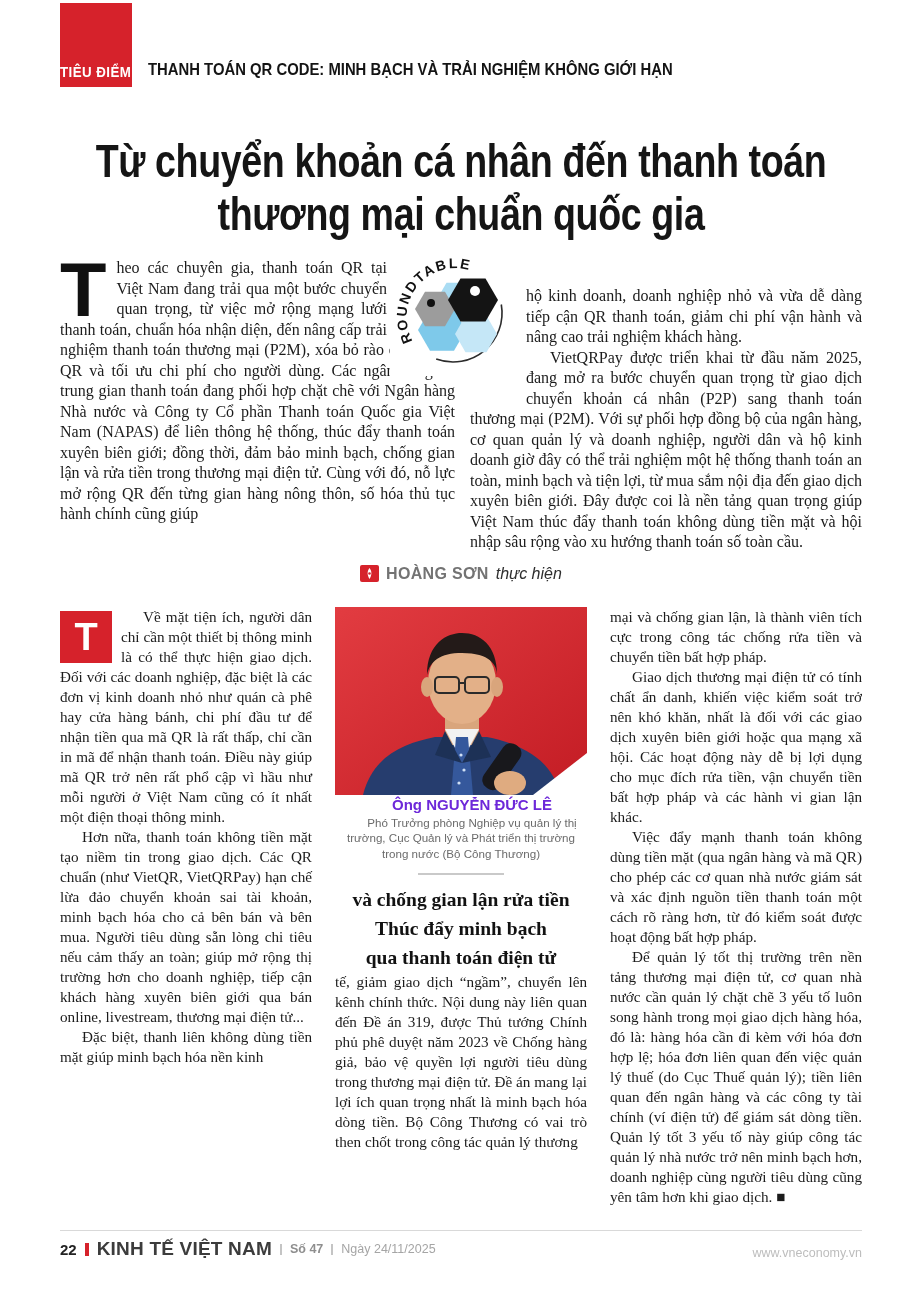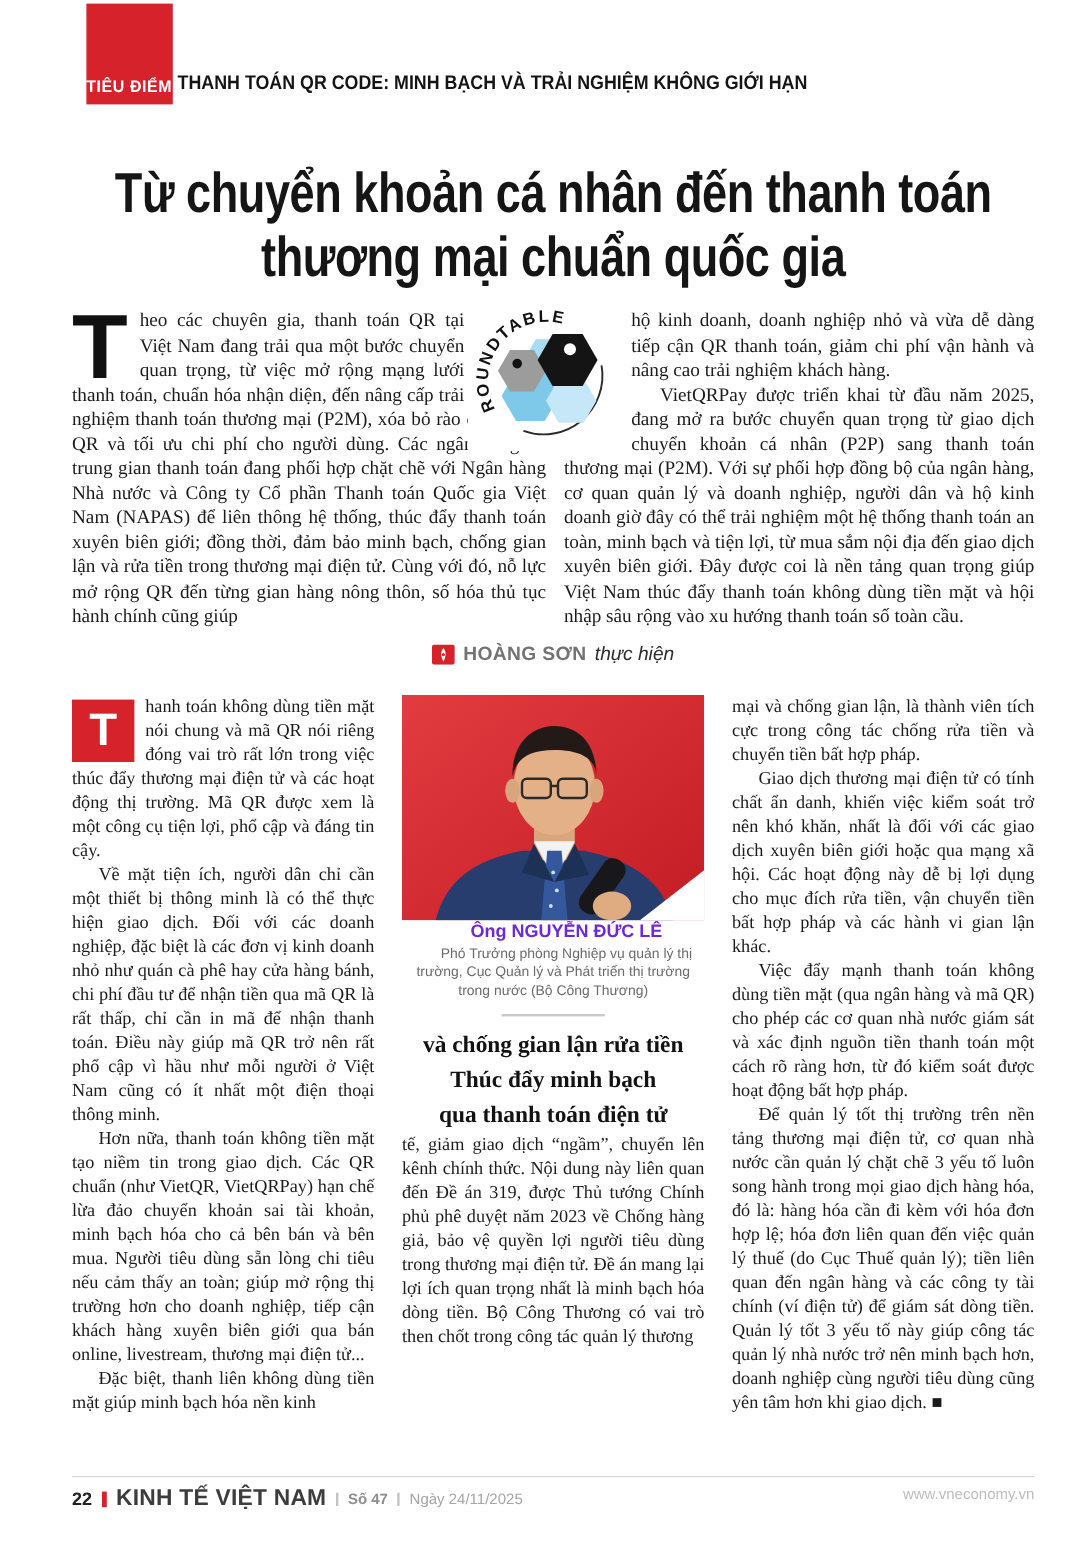--- a/index.html
+++ b/index.html
@@ -2,40 +2,40 @@
 <html><head>
 <meta charset="utf-8">
 <style>
   html,body{margin:0;padding:0;background:#ffffff;}
   .page{position:relative;width:900px;height:1302px;background:#fff;overflow:hidden;
         font-family:"Liberation Serif",serif;color:#1e1e1e;}
   .content{position:relative;margin:0 38px 0 60px;width:802px;}
 
   
   .kicker-row{position:relative;height:88px;}
-  .kicker-box{position:absolute;left:12px;top:3px;width:72px;height:84px;background:#d6222b;
+  .kicker-box{position:absolute;left:0;top:3px;width:72px;height:84px;background:#d6222b;
               display:flex;align-items:flex-end;justify-content:center;padding-bottom:7px;box-sizing:border-box;}
   .kicker-box span{color:#fff;font-family:"Liberation Sans",sans-serif;font-weight:bold;
               font-size:14px;letter-spacing:.5px;transform:scaleX(.95);transform-origin:center;white-space:nowrap;}
   .kicker-headline{position:absolute;left:88px;bottom:9px;font-family:"Liberation Sans",sans-serif;
               font-weight:bold;font-size:16.5px;color:#141414;white-space:nowrap;
               transform:scaleX(.9);transform-origin:left center;}
 
   
   .title-wrap{width:1000px;margin:46px 0 0 -99px;transform:scaleX(.8);transform-origin:50% 50%;
               text-align:center;font-family:"Liberation Sans",sans-serif;font-weight:bold;
               font-size:47px;line-height:53px;letter-spacing:-.5px;color:#151515;}
   .title-wrap div{white-space:nowrap;}
 
   
   .intro{position:relative;display:flex;gap:15px;margin-top:18px;font-size:16px;line-height:20.5px;
          text-align:justify;color:#1b1b1b;}
   .intro p{margin:0;}
   .intro-left{width:395px;}
-  .intro-right{width:392px;}
+  .intro-right{width:392px;margin-top:28px;}
   .intro-dropcap{float:left;font-family:"Liberation Sans",sans-serif;font-weight:bold;
          font-size:76px;line-height:58px;color:#111;margin:3px 10px 0 0;}
   .spacer-right{float:right;width:68px;height:62px;}
   .spacer-left{float:left;width:56px;height:122px;}
   .intro-right .p2{text-indent:24px;}
 
   .roundtable-badge{position:absolute;left:330px;top:-8px;width:126px;height:126px;background:#fff;}
 
   
   .byline{margin-top:12px;display:flex;align-items:center;justify-content:center;gap:7px;
@@ -61,21 +61,21 @@
   .speaker-role{font-family:"Liberation Sans",sans-serif;color:#6b6b6b;font-size:11.6px;
            line-height:15.5px;text-align:center;margin-top:4px;text-indent:0;}
   .divider{width:86px;height:2px;background:#c9c9c9;margin:12px auto 10px;}
   .pullquote{font-family:"Liberation Serif",serif;font-weight:bold;font-size:19.5px;
            line-height:29px;text-align:center;color:#121212;}
   .pullquote span{display:block;}
   .col2-cont{margin-top:15px;}
 
   
   .footer{position:absolute;left:60px;right:38px;bottom:42px;border-top:1.5px solid #d9d9d9;
-          padding-top:7px;display:flex;justify-content:space-between;align-items:flex-start;
+          padding-top:7px;display:flex;justify-content:space-between;align-items:flex-end;
           font-family:"Liberation Sans",sans-serif;margin-top:28px;}
   .footer-left{display:flex;align-items:center;gap:8px;}
   .page-number{font-weight:bold;font-size:15px;color:#222;}
   .bar-red{width:4px;height:13px;background:#d6222b;}
   .bar-gray{width:2px;height:11px;background:#c4c4c4;}
   .publication{font-weight:bold;font-size:19px;color:#3c3c3c;letter-spacing:.2px;}
   .issue{font-size:12.5px;color:#8e8e8e;font-weight:bold;}
   .date{font-size:12.5px;color:#a5a5a5;}
   .website{font-size:12.5px;color:#bdbdbd;}
 </style>
@@ -136,21 +136,20 @@
         <circle cx="9.5" cy="8.5" r="1.3" fill="#d6222b"></circle>
       </svg>
       <span class="author">HOÀNG SƠN</span>
       <span class="suffix">thực hiện</span>
     </div>
 
     <div class="article">
 
       <div class="col">
         <div class="article-dropcap">T</div>
-        <p class="noindent">hanh toán không dùng tiền mặt nói chung và mã QR nói riêng đóng vai trò rất lớn trong việc thúc đẩy thương mại điện tử và các hoạt động thị trường. Mã QR được xem là một công cụ tiện lợi, phổ cập và đáng tin cậy.</p>
         <p>Về mặt tiện ích, người dân chỉ cần một thiết bị thông minh là có thể thực hiện giao dịch. Đối với các doanh nghiệp, đặc biệt là các đơn vị kinh doanh nhỏ như quán cà phê hay cửa hàng bánh, chi phí đầu tư để nhận tiền qua mã QR là rất thấp, chỉ cần in mã để nhận thanh toán. Điều này giúp mã QR trở nên rất phổ cập vì hầu như mỗi người ở Việt Nam cũng có ít nhất một điện thoại thông minh.</p>
         <p>Hơn nữa, thanh toán không tiền mặt tạo niềm tin trong giao dịch. Các QR chuẩn (như VietQR, VietQRPay) hạn chế lừa đảo chuyển khoản sai tài khoản, minh bạch hóa cho cả bên bán và bên mua. Người tiêu dùng sẵn lòng chi tiêu nếu cảm thấy an toàn; giúp mở rộng thị trường hơn cho doanh nghiệp, tiếp cận khách hàng xuyên biên giới qua bán online, livestream, thương mại điện tử...</p>
         <p>Đặc biệt, thanh liên không dùng tiền mặt giúp minh bạch hóa nền kinh</p>
       </div>
 
       <div class="col col-middle">
         <div class="photo">
           <svg width="252" height="188" viewBox="0 0 252 188">
             <defs>
               <linearGradient id="pg" x1="0" y1="0" x2="1" y2="1">

